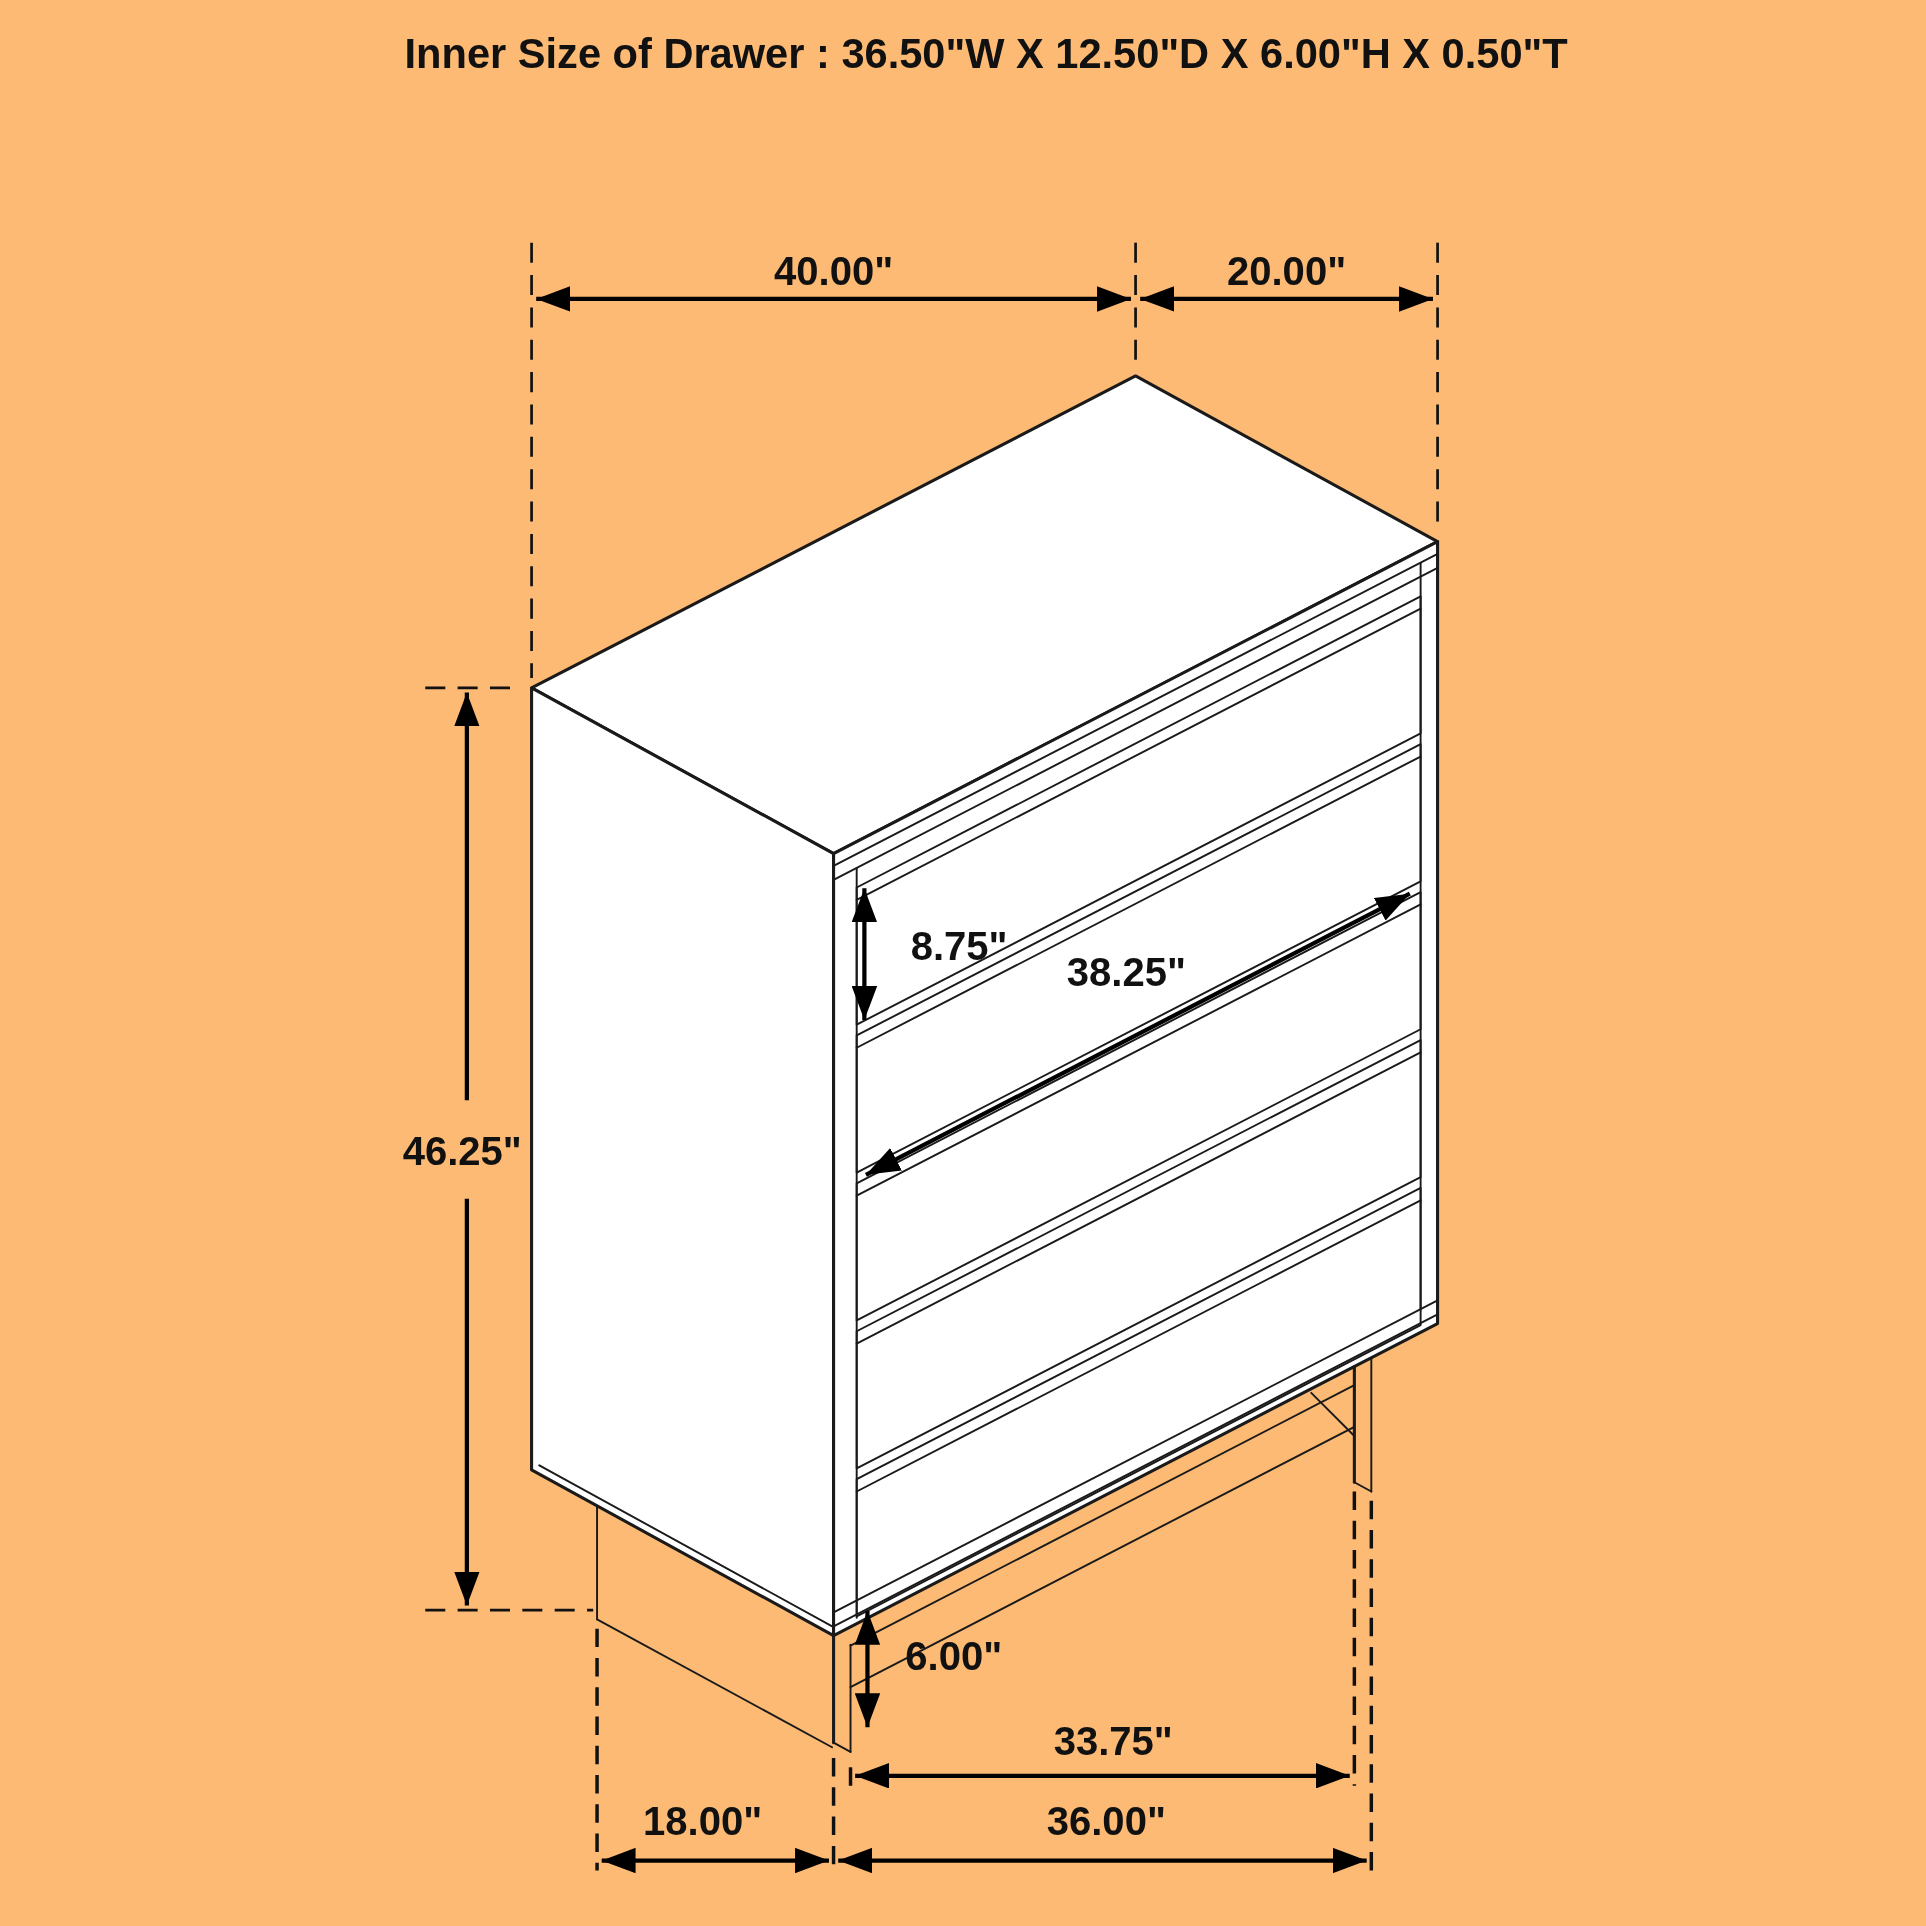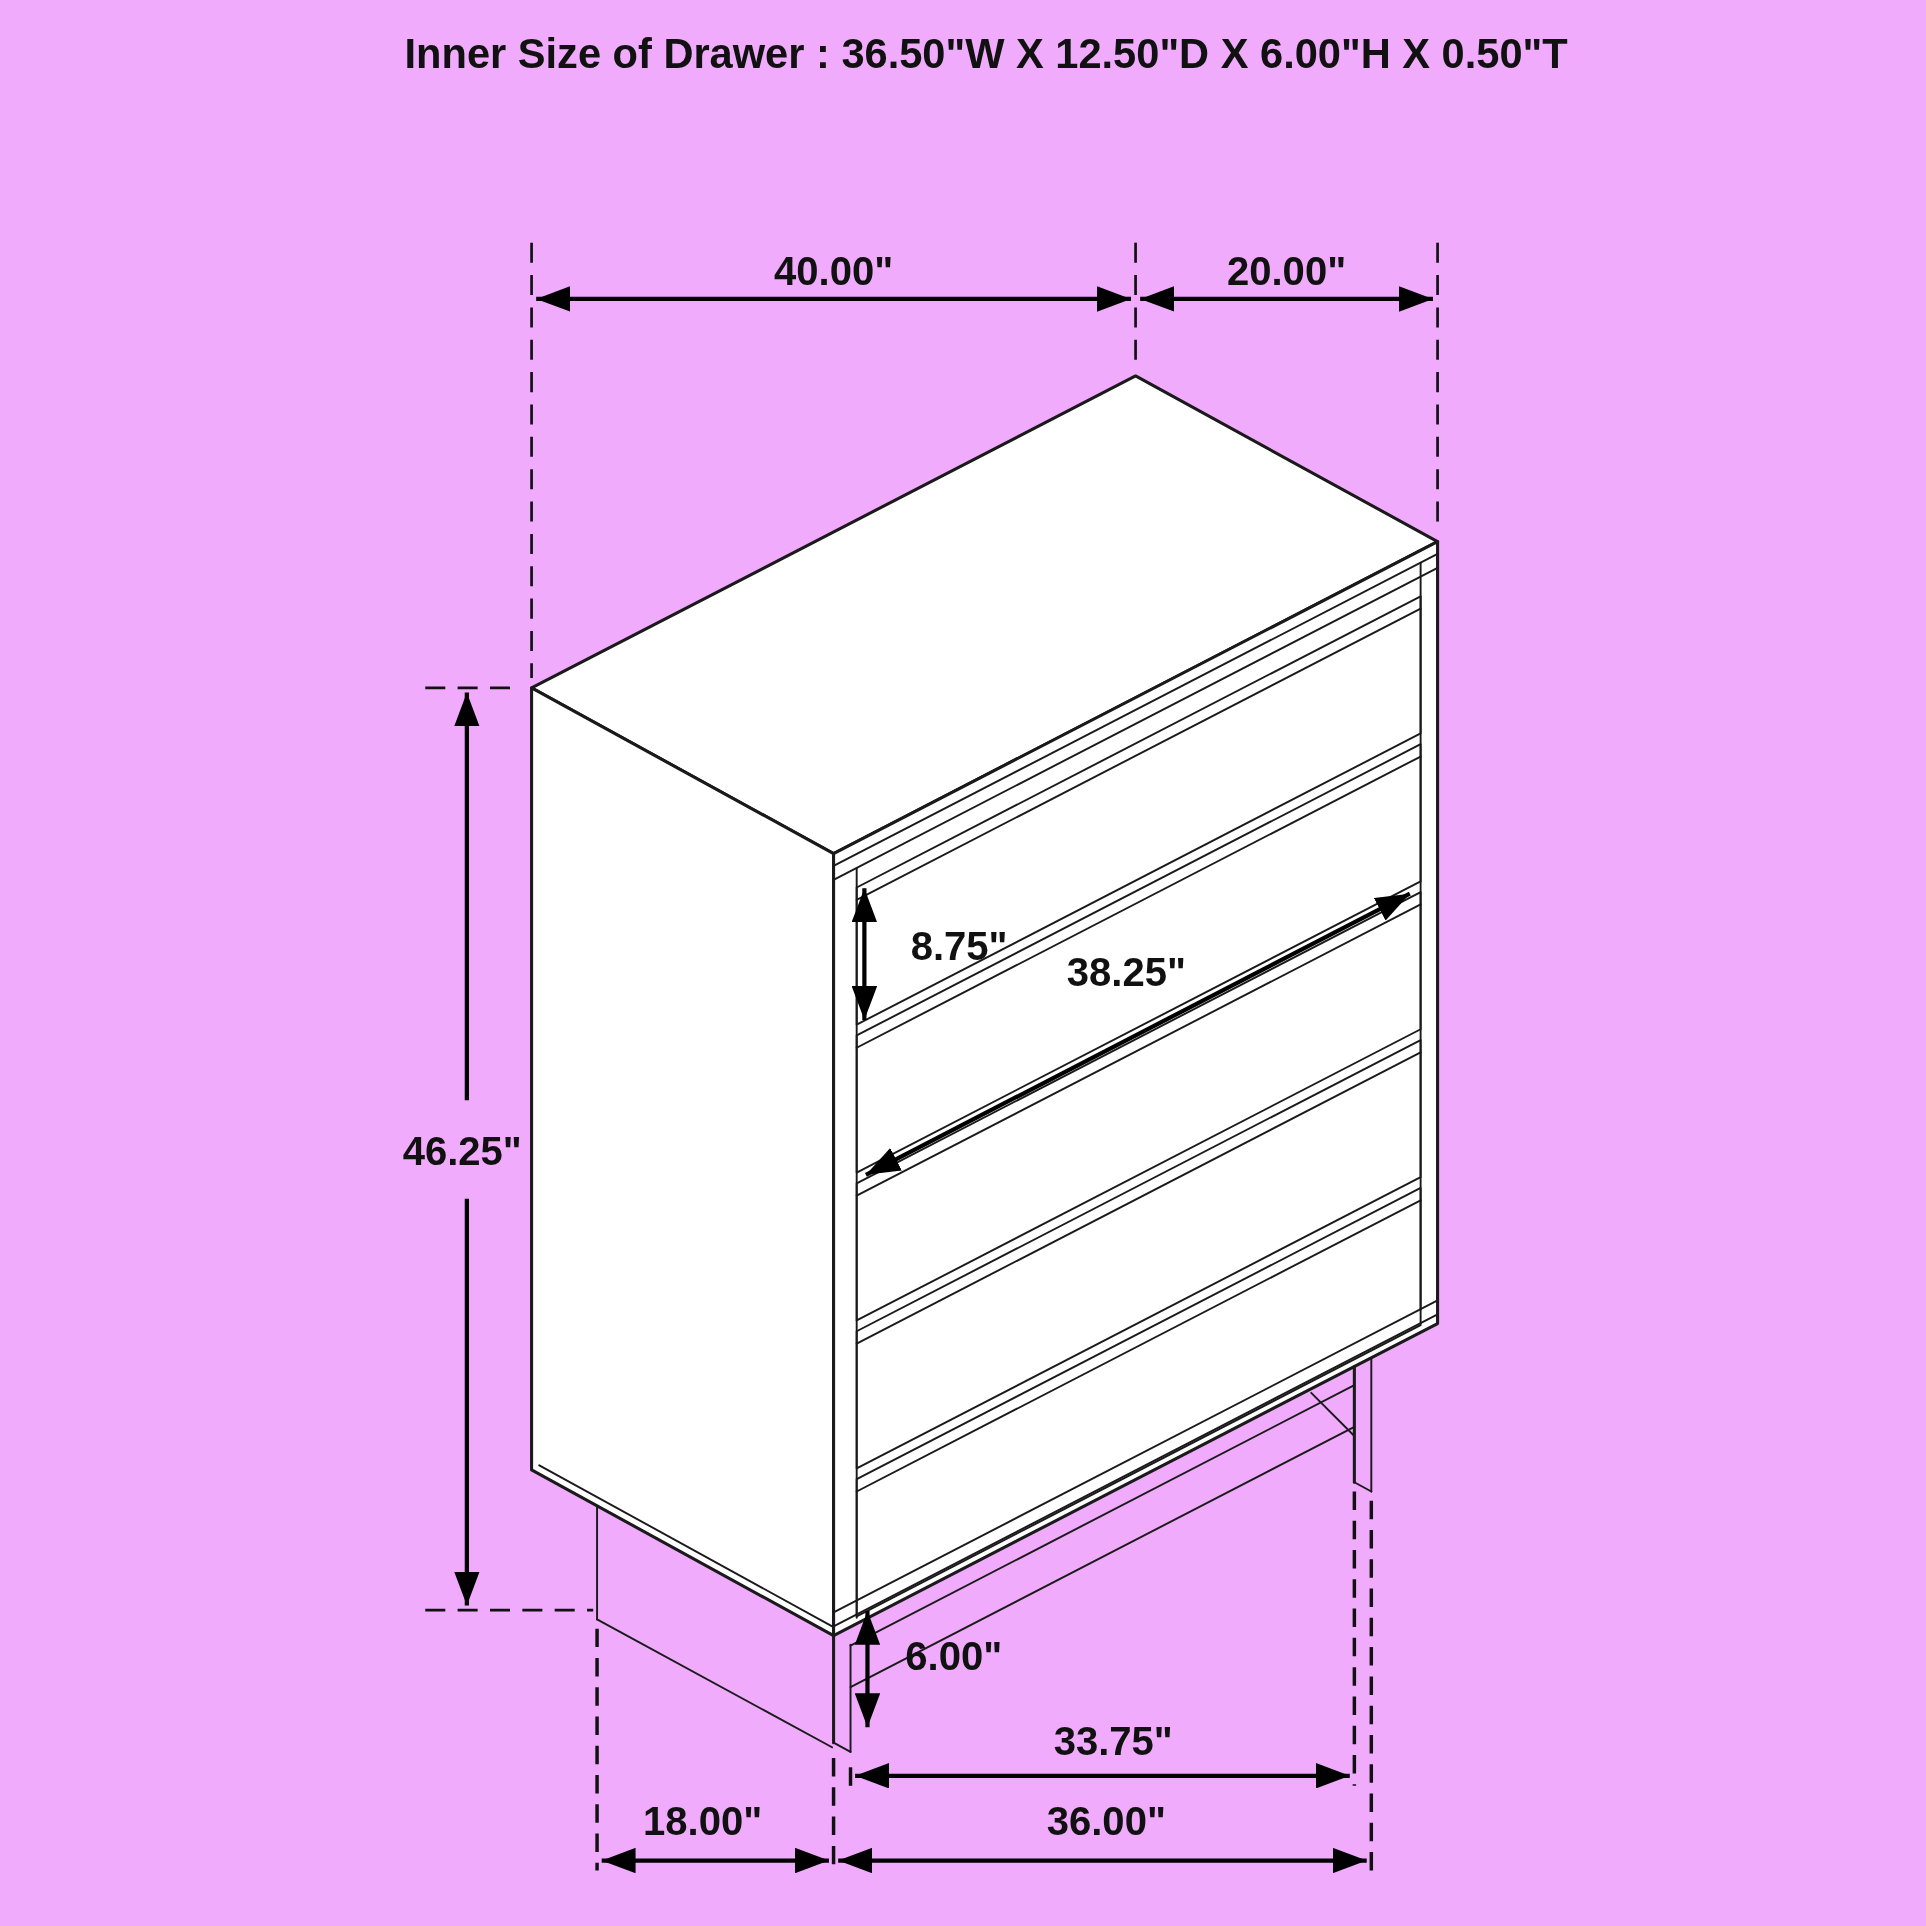--- a/index.html
+++ b/index.html
@@ -1,17 +1,17 @@
 <!DOCTYPE html>
 <html style="font-size:12.3px"><head>
 <meta charset="utf-8">
 <style>
   html,body{margin:0;padding:0;background:#ffffff;}
   .stage{
-    width:1926px;height:1926px;position:relative;background:#f0abfc;
+    width:1926px;height:1926px;position:relative;background:#fdba74;
     font-family:"Liberation Sans", sans-serif;
   }
   svg{display:block;width:100%;height:100%;}
   .edge      {fill:none;stroke:#1a1a1a;stroke-width:4;stroke-linejoin:round;stroke-linecap:round;}
   .edge-thin {fill:none;stroke:#1a1a1a;stroke-width:2.5;stroke-linejoin:round;stroke-linecap:round;}
   .face      {fill:#ffffff;stroke:#1a1a1a;stroke-width:4;stroke-linejoin:round;}
   .dash      {fill:none;stroke:#111111;stroke-width:3.5;stroke-dasharray:26 16;stroke-linecap:butt;}
   .dash-b    {fill:none;stroke:#111111;stroke-width:4.5;stroke-dasharray:24 14;stroke-linecap:butt;}
   .dim       {fill:none;stroke:#000000;stroke-width:5.5;stroke-linecap:butt;}
   .dim-label {font-size:52px;font-weight:bold;fill:#111111;text-anchor:middle;}

